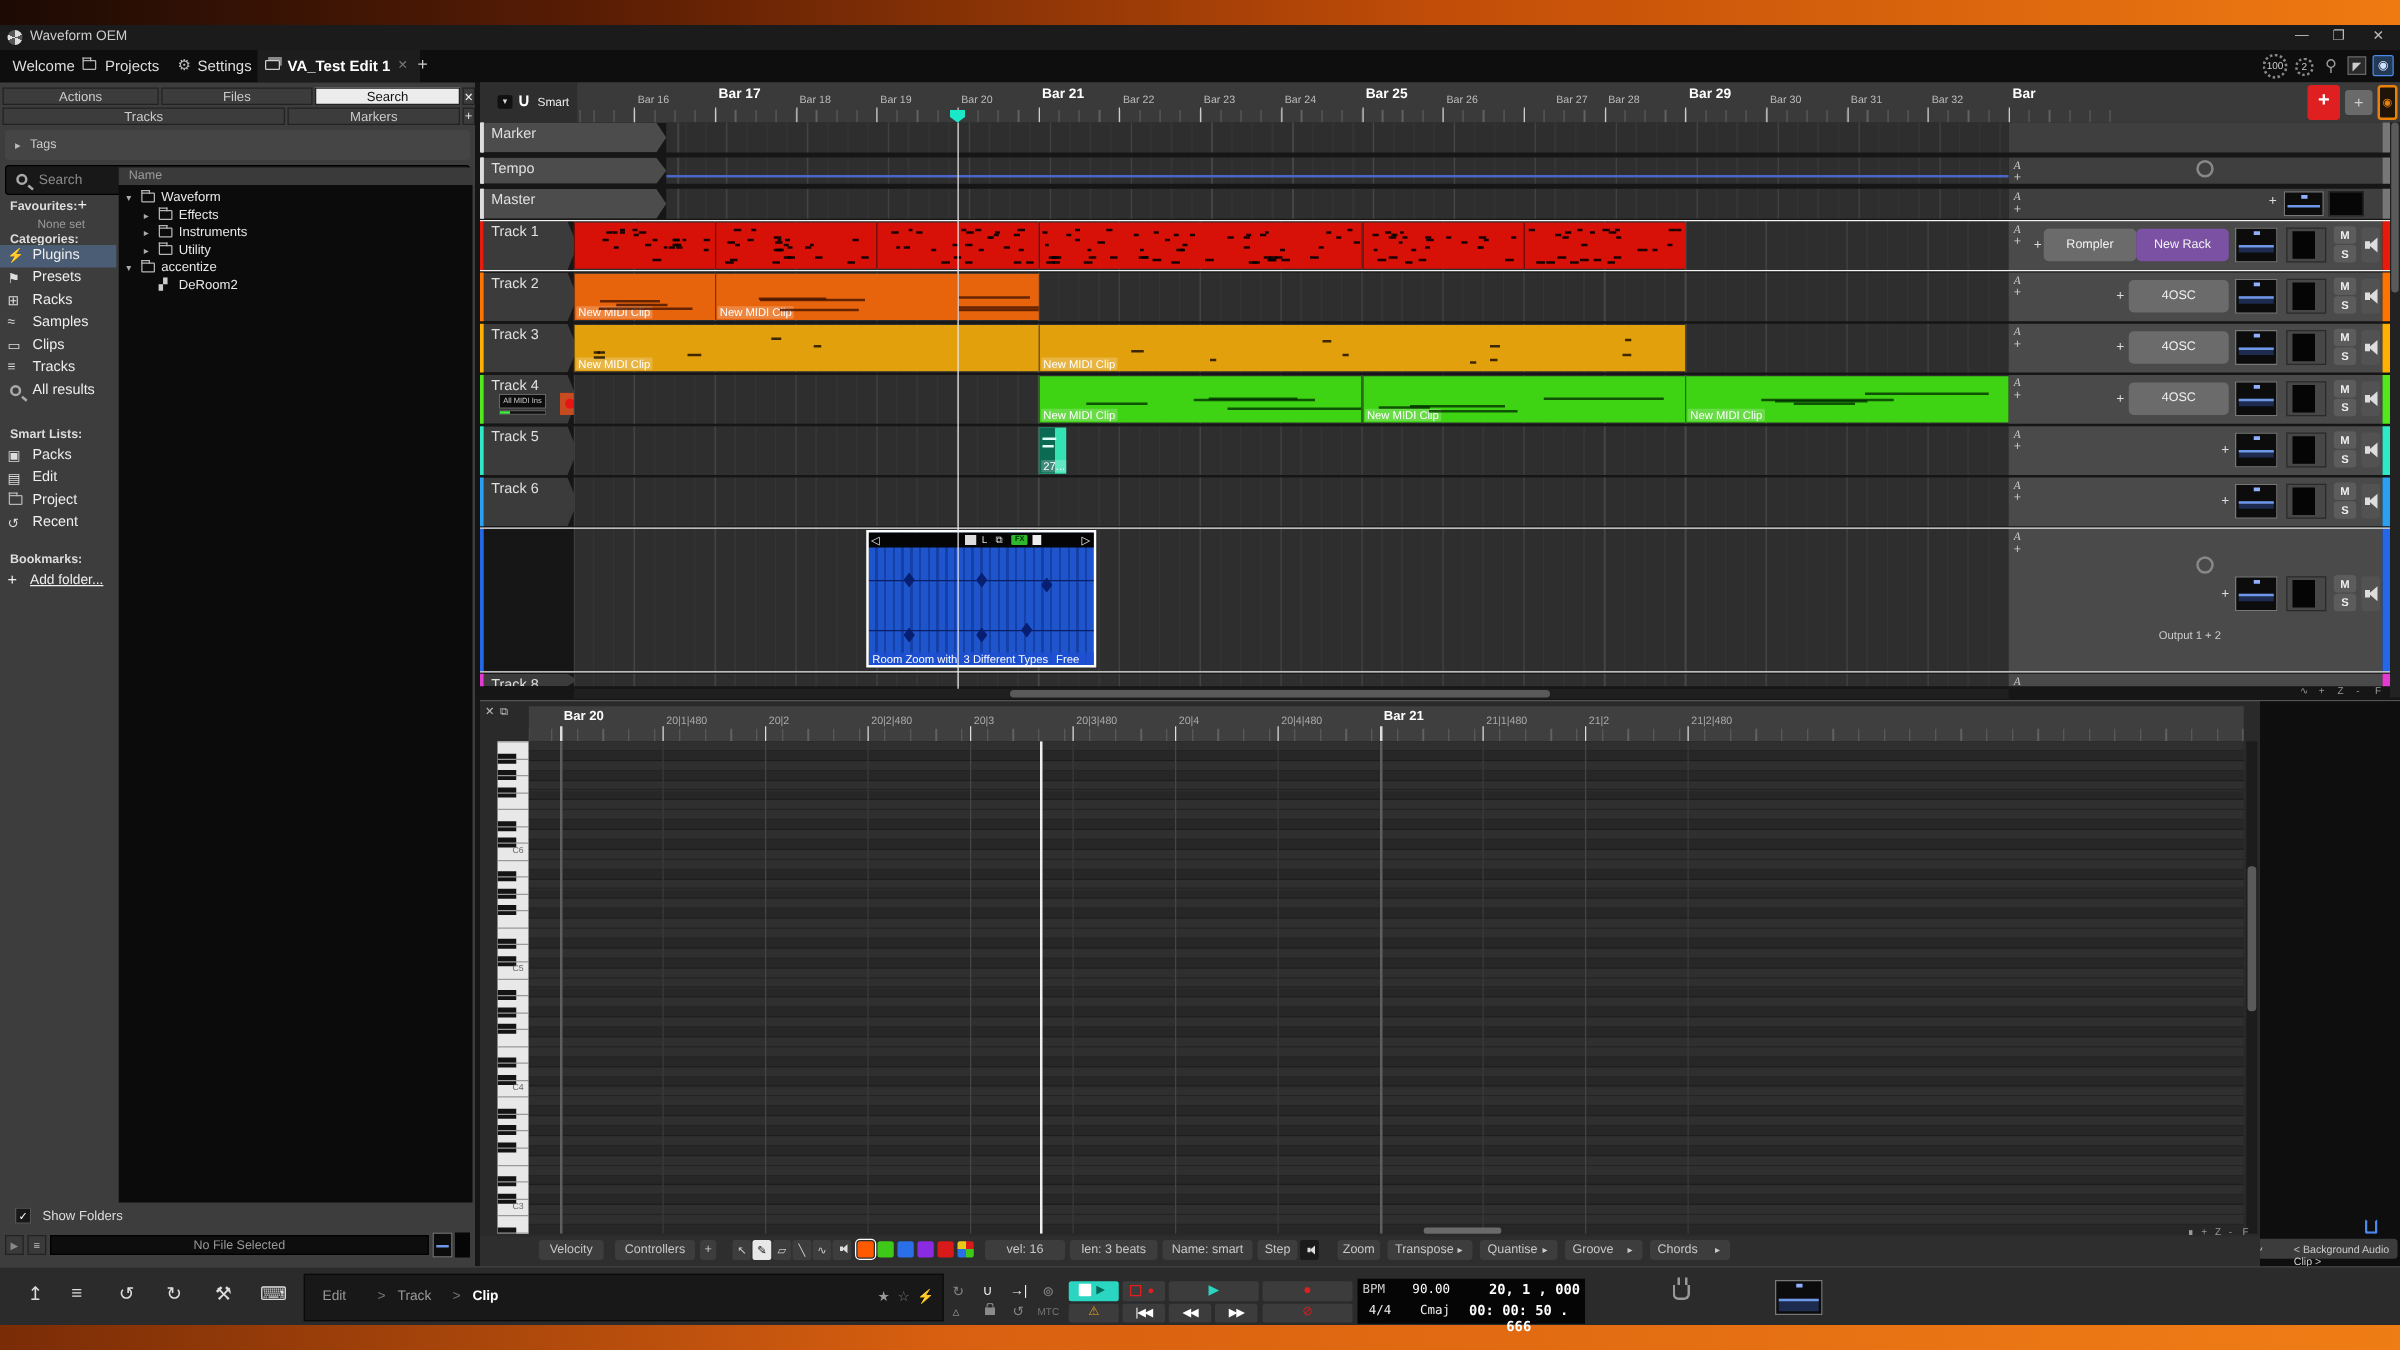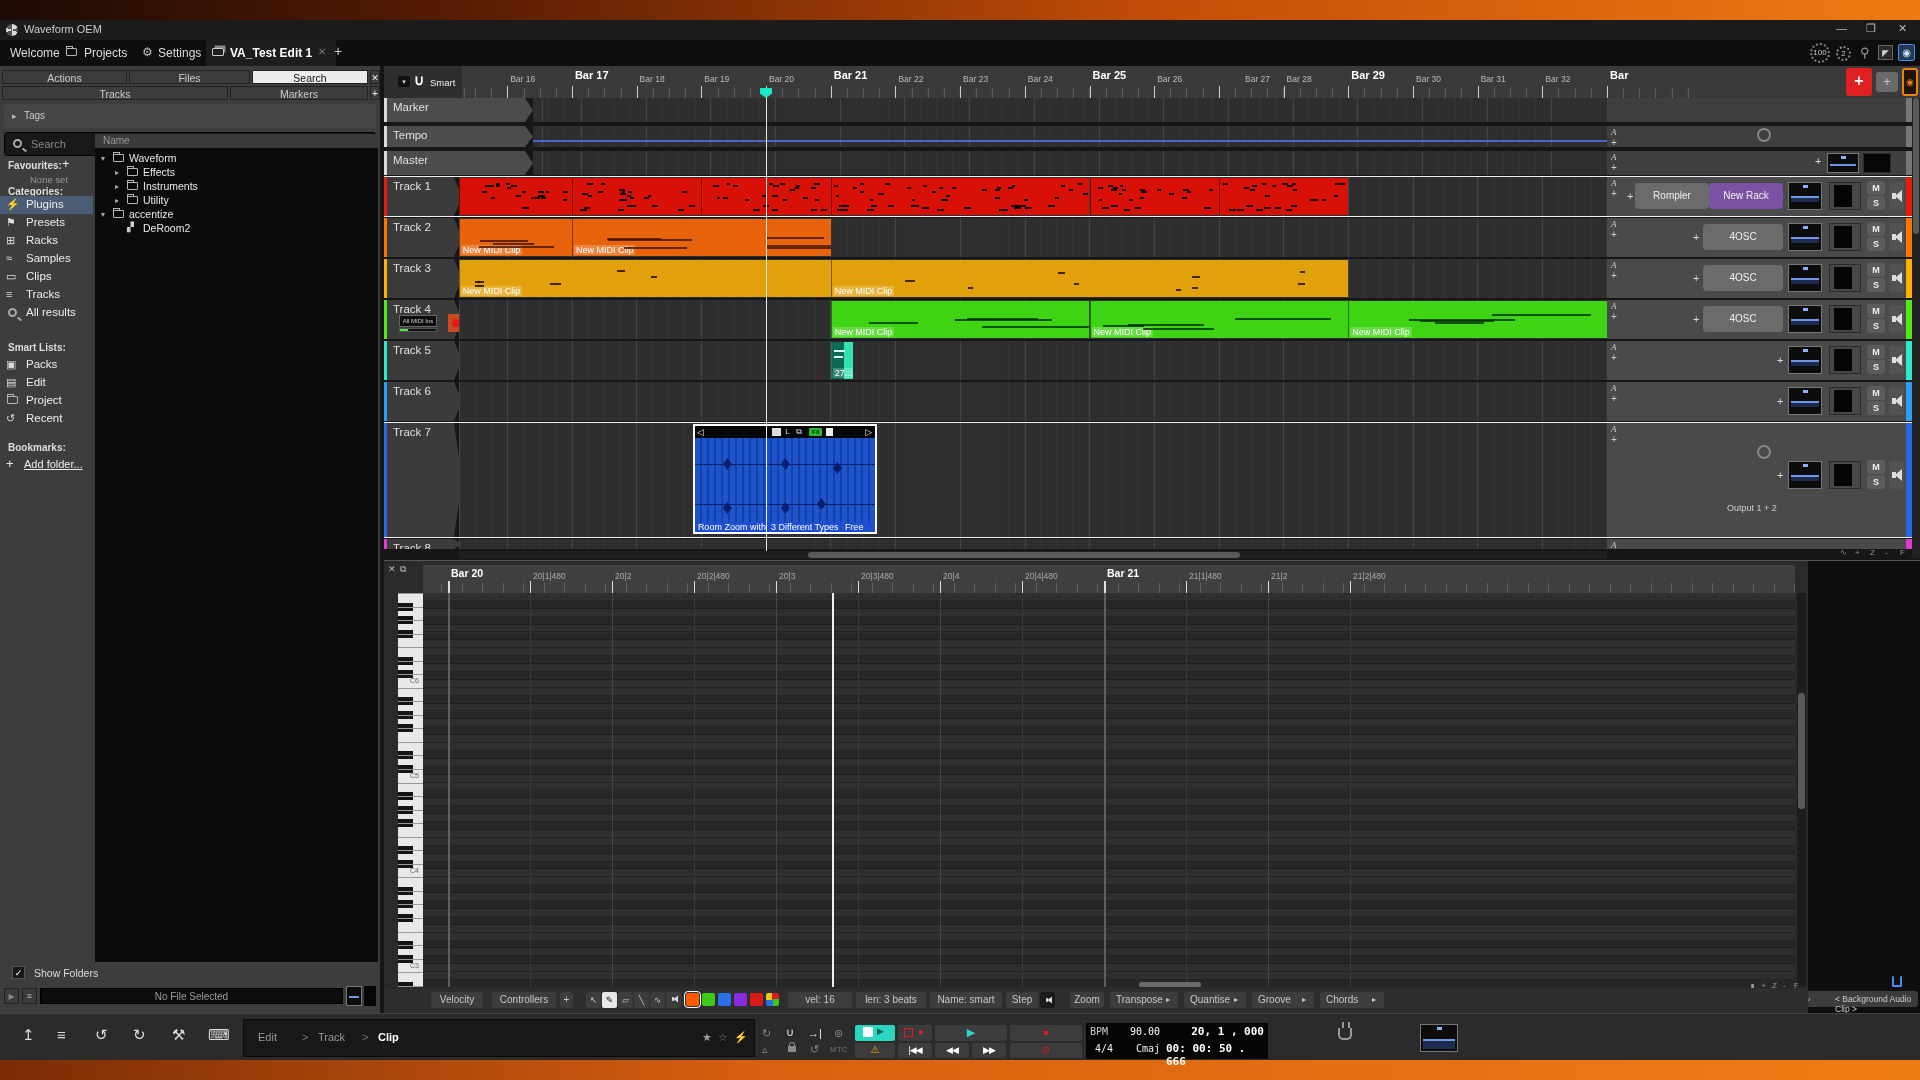--- a/index.html
+++ b/index.html
@@ -649,23 +649,20 @@
       </div>
       <div class="abs meter" style="left: 222px; top: 5px; width: 32px; height: 28px;">
         <div class="abs " style="left: 4px; top: 2px; width: 18px; height: 22px; background: rgb(5, 5, 5);"></div>
       </div>
       <div class="abs ms" style="left: 260px; top: 4px; width: 18px; height: 14px;">M</div>
       <div class="abs ms" style="left: 260px; top: 19px; width: 18px; height: 14px;">S</div>
       <div class="abs spk" style="left: 282px; top: 5px; width: 15px; height: 28px;"></div>
     </div>
     <div class="abs " style="left: 1906px; top: 382px; width: 6px; height: 39px; background: rgb(43, 159, 242);"></div>
     <div class="abs " style="left: 384px; top: 423px; width: 3px; height: 114px; background: rgb(36, 104, 232);"></div>
-    <div class="abs " style="left: 387px; top: 423px; width: 75px; height: 114px; background: rgb(59, 59, 59); clip-path: polygon(0px 0px, calc(100% - 8px) 0px, 100% 50%, calc(100% - 8px) 100%, 0px 100%);">
-      <div class="abs " style="left: 6px; top: 3px; font-size: 11.5px; color: rgb(224, 224, 224);">Track 7</div>
-    </div>
     <div class="abs " style="left: 459px; top: 423px; width: 1148px; height: 114px; background-color: rgb(46, 46, 46); background-image: repeating-linear-gradient(90deg, rgba(255, 255, 255, 0.09) 0px, rgba(255, 255, 255, 0.09) 1px, transparent 1px, transparent 64.7px), repeating-linear-gradient(90deg, rgba(255, 255, 255, 0.035) 0px, rgba(255, 255, 255, 0.035) 1px, transparent 1px, transparent 16.17px); background-position: 48px 0px, 15.5px 0px; overflow: hidden;">
       <div class="abs " style="left: 233.889px; top: 1px; width: 184.395px; height: 110px; border: 2px solid rgb(255, 255, 255); background: repeating-linear-gradient(90deg, rgb(30, 84, 204) 0px, rgb(30, 84, 204) 5px, rgb(20, 64, 168) 5px, rgb(20, 64, 168) 7px); overflow: hidden;">
         <div class="abs " style="left: 0px; top: 0px; width: 184.395px; height: 12px; background: rgb(5, 5, 5);"></div>
         <div class="abs " style="left: 2px; top: 1px; font-size: 9px; color: rgb(238, 238, 238);">◁</div>
         <div class="abs " style="left: 170.395px; top: 1px; font-size: 9px; color: rgb(238, 238, 238);">▷</div>
         <div class="abs " style="left: 77.4459px; top: 2px; width: 9px; height: 8px; background: rgb(221, 221, 221);"></div>
         <div class="abs " style="left: 90.4459px; top: 1px; font-size: 8px; color: rgb(221, 221, 221);">L</div>
         <div class="abs " style="left: 101.446px; top: 1px; font-size: 8px; color: rgb(221, 221, 221);">⧉</div>
         <div class="abs " style="left: 114.446px; top: 2px; width: 13px; height: 8px; background: rgb(45, 184, 45); color: rgb(0, 51, 0); font-size: 6px; font-weight: bold; text-align: center; line-height: 8px; border-radius: 1px;">FX</div>
         <div class="abs " style="left: 131.446px; top: 2px; width: 7px; height: 8px; background: rgb(238, 238, 238);"></div>
@@ -961,21 +958,21 @@
       <div class="abs " style="left: 898px; top: 29px; width: 34px; height: 15px; background: rgb(60, 60, 60); border-radius: 2px; color: rgb(255, 255, 255); font-size: 9px; text-align: center; line-height: 14px; letter-spacing: -1px;">|◀◀</div>
       <div class="abs " style="left: 935px; top: 29px; width: 34px; height: 15px; background: rgb(60, 60, 60); border-radius: 2px; color: rgb(255, 255, 255); font-size: 9px; text-align: center; line-height: 14px; letter-spacing: -1px;">◀◀</div>
       <div class="abs " style="left: 972px; top: 29px; width: 34px; height: 15px; background: rgb(60, 60, 60); border-radius: 2px; color: rgb(255, 255, 255); font-size: 9px; text-align: center; line-height: 14px; letter-spacing: -1px;">▶▶</div>
       <div class="abs " style="left: 1010px; top: 29px; width: 72px; height: 15px; background: rgb(60, 60, 60); border-radius: 2px; color: rgb(208, 32, 32); font-size: 10px; text-align: center; line-height: 14px;">⊘</div>
       <div class="abs " style="left: 1086px; top: 9px; width: 182px; height: 36px; background: rgb(5, 5, 5); font-family: &quot;DejaVu Sans Mono&quot;, monospace;">
         <div class="abs " style="left: 4px; top: 3px; font-size: 10px; color: rgb(204, 204, 204);">BPM</div>
         <div class="abs " style="left: 34px; top: 3px; width: 40px; font-size: 10px; color: rgb(255, 255, 255); text-align: right;">90.00</div>
         <div class="abs " style="left: 80px; top: 2px; width: 98px; font-size: 11px; color: rgb(255, 255, 255); text-align: right; font-weight: bold;">20, 1 , 000</div>
         <div class="abs " style="left: 4px; top: 20px; width: 28px; font-size: 10px; color: rgb(238, 238, 238); text-align: center;">4/4</div>
         <div class="abs " style="left: 36px; top: 20px; width: 38px; font-size: 10px; color: rgb(238, 238, 238); text-align: right;">Cmaj</div>
-        <div class="abs " style="left: 80px; top: 19px; width: 98px; font-size: 11px; color: rgb(255, 255, 255); text-align: left; font-weight: bold;">00: 00: 50 . 666</div>
+        <div class="abs " style="left: 80px; top: 19px; width: 98px; font-size: 11px; color: rgb(255, 255, 255); text-align: center; font-weight: bold;">00: 00: 50 . 666</div>
       </div>
       <div class="abs " style="left: 1338px; top: 14px; width: 14px; height: 12px; border-right: 2px solid rgb(153, 153, 153); border-bottom: 2px solid rgb(153, 153, 153); border-left: 2px solid rgb(153, 153, 153); border-image: initial; border-top: none; border-radius: 0px 0px 5px 5px;">
         <div class="abs " style="left: 2px; top: -6px; width: 2px; height: 6px; background: rgb(153, 153, 153);"></div>
         <div class="abs " style="left: 8px; top: -6px; width: 2px; height: 6px; background: rgb(153, 153, 153);"></div>
       </div>
       <div class="abs fader" style="left: 1420px; top: 10px; width: 38px; height: 28px;">
         <div class="abs " style="left: 16px; top: 2px; width: 5px; height: 3px; background: rgb(143, 176, 255);"></div>
         <div class="abs " style="left: 2px; top: 14px; width: 32px; height: 10px; background: rgb(29, 44, 78);"></div>
         <div class="abs " style="left: 2px; top: 14px; width: 32px; height: 2px; background: rgb(111, 151, 232);"></div>
       </div>

